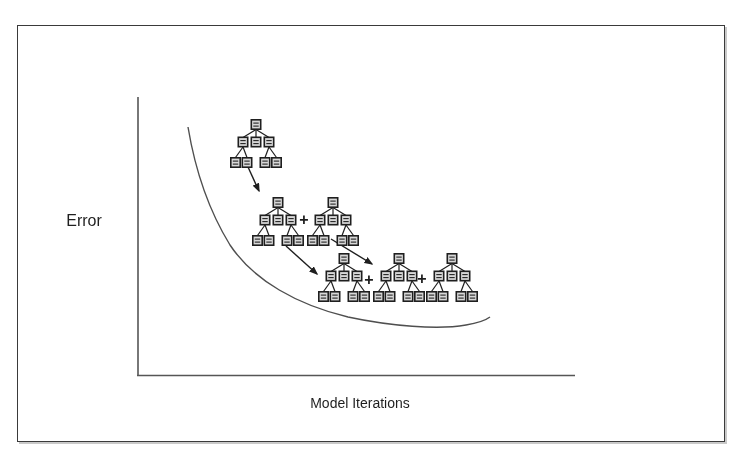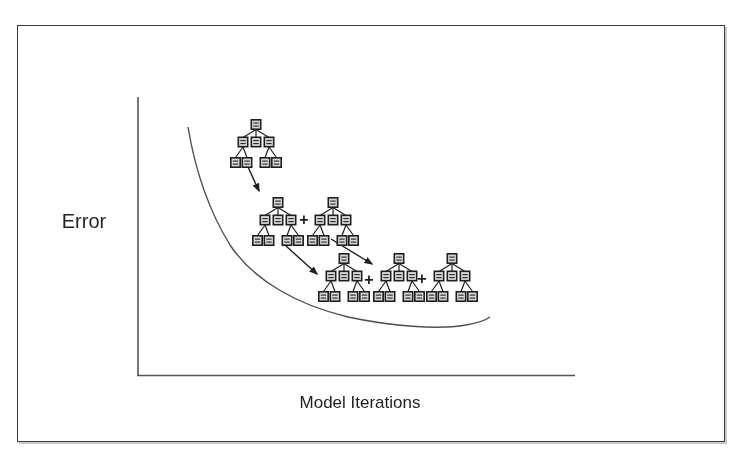--- a/index.html
+++ b/index.html
@@ -58,26 +58,26 @@
   .plus-s3b { left: 422px; top: 279px; }
   .axis-label {
     position: absolute;
     transform: translate(-50%, -50%);
     color: #1f1f1f;
     white-space: nowrap;
   }
   .y-label {
     left: 84px;
     top: 221px;
-    font-size: 20px;
+    font-size: 16px;
   }
   .x-label {
     left: 360px;
     top: 403px;
-    font-size: 17px;
+    font-size: 14px;
   }
   .defs-holder {
     position: absolute;
     width: 0;
     height: 0;
     overflow: hidden;
   }
 </style>
 </head>
 <body>

